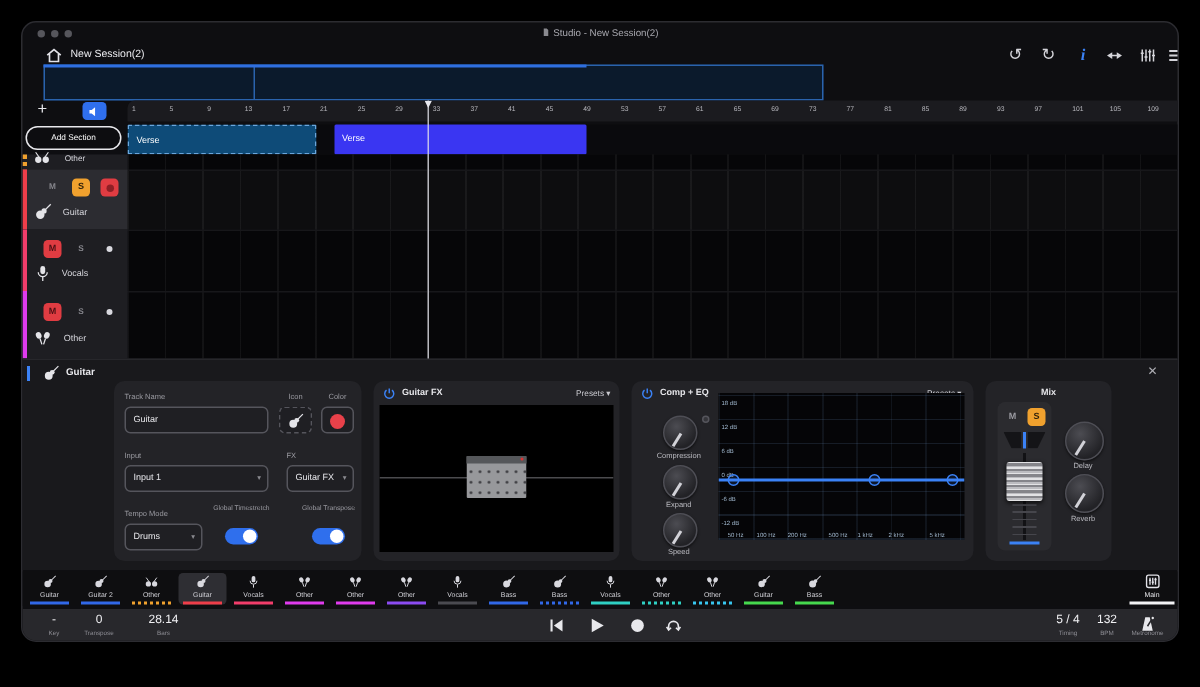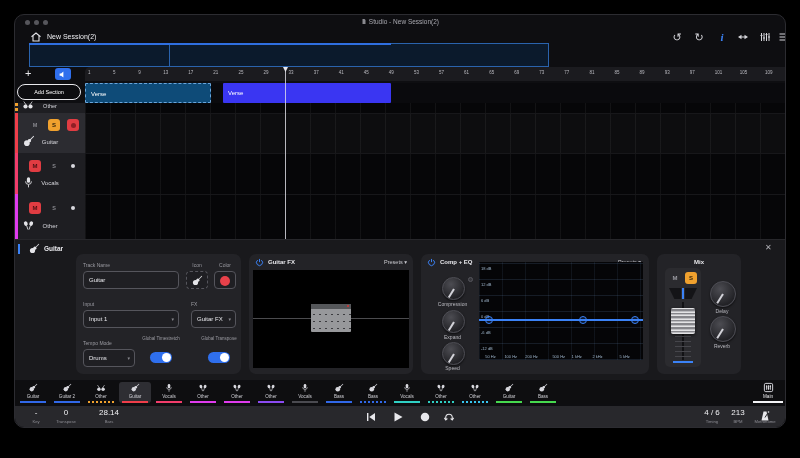--- a/index.html
+++ b/index.html
@@ -585,23 +585,23 @@
           <circle cx="12" cy="12" r="8.5" fill="#e8e8ec"></circle>
         </svg>
       </span>
     <span class="ctl ic" style="left:428px">
         <svg viewBox="0 0 24 24" fill="none" stroke="currentColor" stroke-width="2.2">
           <path d="M5.5 16.5v-3.5a6.5 6.5 0 0 1 13 0v3.5"></path>
           <path d="M2.8 13.8L5.5 18l3.2-3"></path>
           <path d="M21.2 13.8L18.5 18l-3.2-3"></path>
         </svg>
       </span>
-    <span class="tval" style="left:680px;width:34px">4 / 6</span>
+    <span class="tval" style="left:680px;width:34px">5 / 4</span>
     <span class="tlbl" style="left:680px;width:34px">Timing</span>
-    <span class="tval" style="left:710px;width:26px">213</span>
+    <span class="tval" style="left:710px;width:26px">132</span>
     <span class="tlbl" style="left:710px;width:26px">BPM</span>
     <span class="ctl ic" style="left:744px;top:4px">
         <svg viewBox="0 0 24 24">
           <path d="M9 3h6l4 18H5z" fill="currentColor"></path>
           <path d="M12 15L18.5 4.5" stroke="#28282c" stroke-width="2"></path>
           <circle cx="19" cy="4" r="1.6" fill="currentColor"></circle>
         </svg>
       </span>
     <span class="tlbl" style="left:731px;width:38px">Metronome</span>
   </div>

